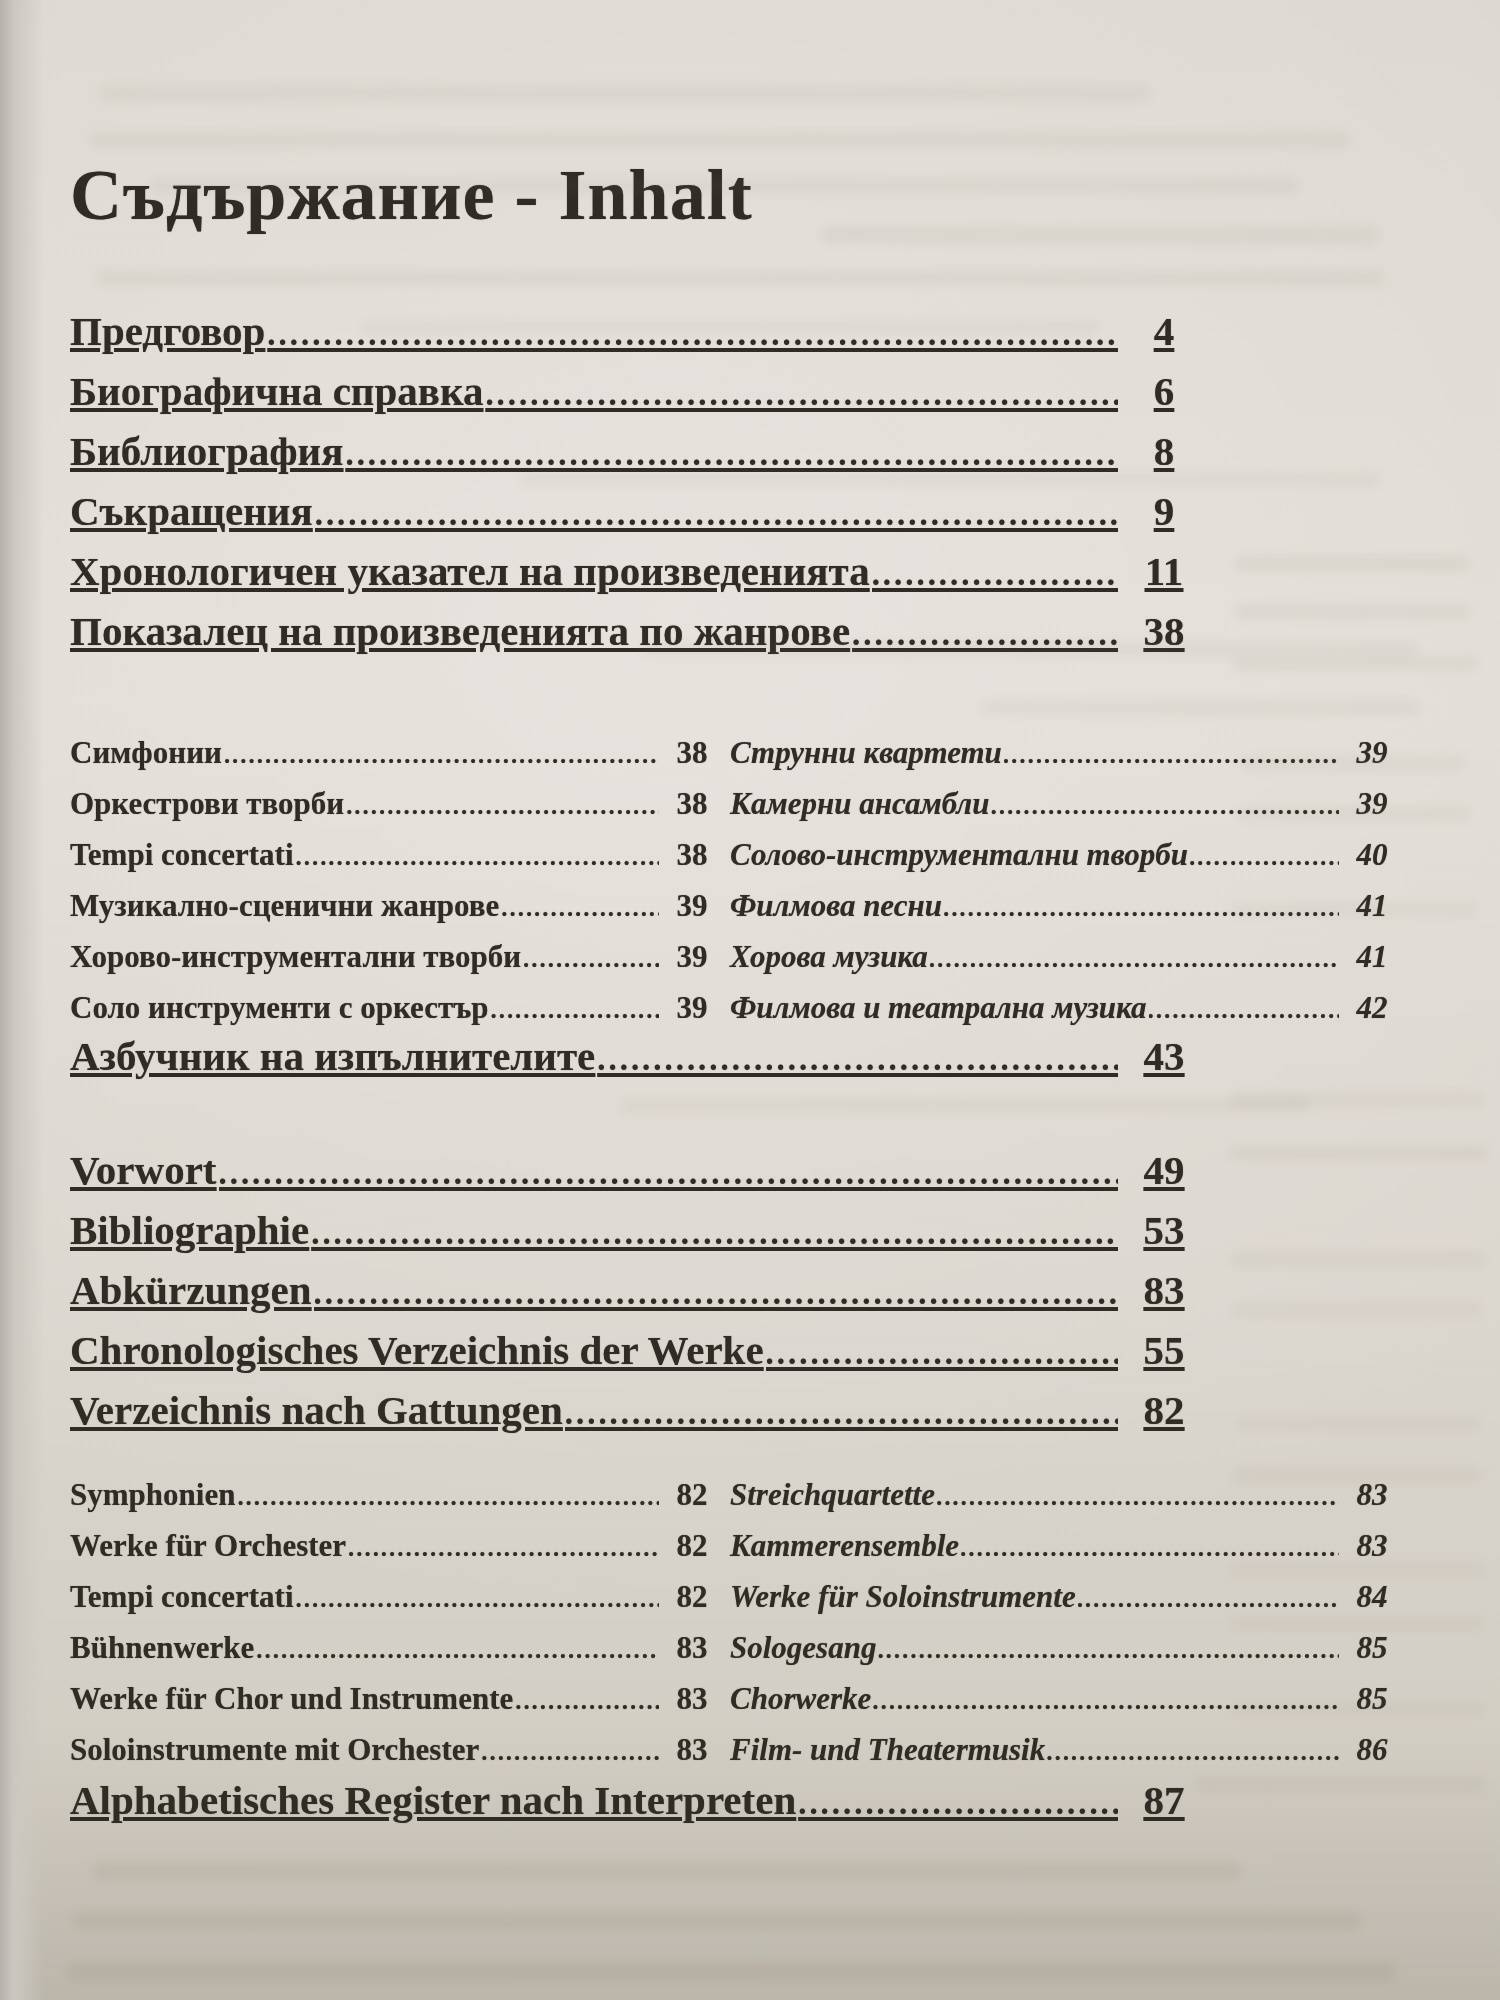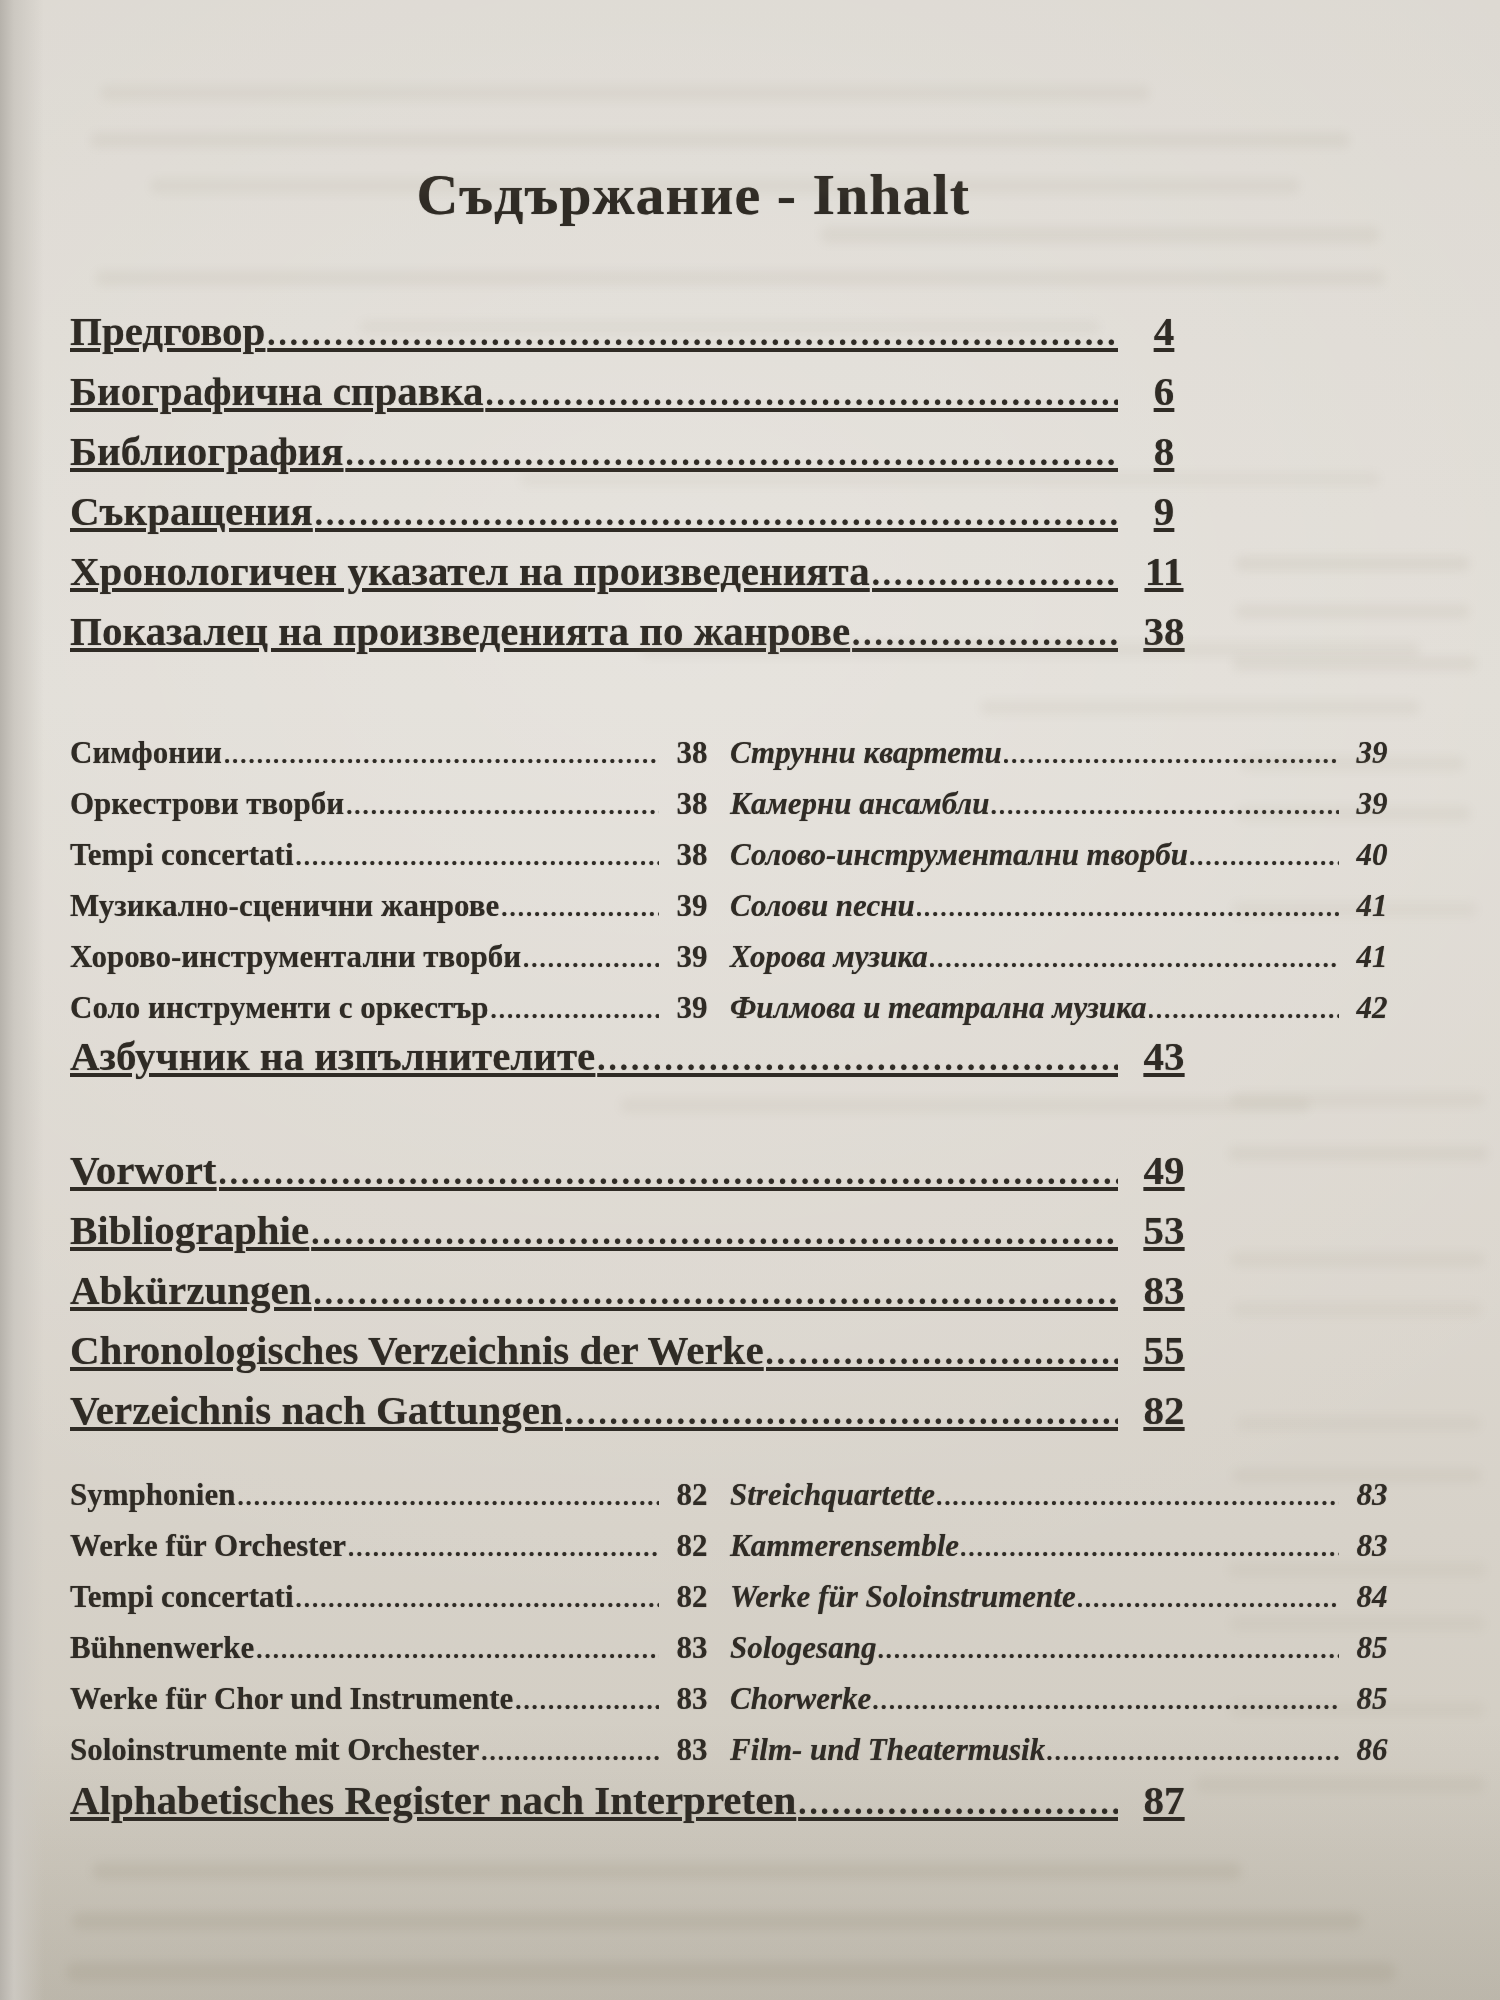--- a/index.html
+++ b/index.html
@@ -10,21 +10,21 @@
       linear-gradient(180deg,rgba(255,255,255,0) 86%,rgba(70,62,50,0.12) 100%),
       radial-gradient(130% 80% at 45% 30%,rgba(255,255,255,0.22),rgba(255,255,255,0) 65%),
       linear-gradient(180deg,#dcd8d1 0%,#e0dcd5 35%,#dbd6ce 65%,#d3cec4 88%,#ccc7bb 100%);
     font-family:"Liberation Serif","DejaVu Serif",serif;
     font-weight:bold;
     color:#2f2b25;
     text-shadow:0 0 1px rgba(47,43,37,0.55);
   }
   .title{
     position:absolute;left:70px;top:160px;width:900px;
-    text-align:right;font-size:58px;line-height:70px;letter-spacing:1px;white-space:nowrap;
+    text-align:left;font-size:72px;line-height:70px;letter-spacing:1px;white-space:nowrap;
   }
   .block{position:absolute;left:70px;width:1140px;}
   .toc-row{display:flex;align-items:baseline;white-space:nowrap;}
   .toc-label{flex:none;}
   .toc-leader{flex:1 1 auto;overflow:hidden;white-space:nowrap;min-width:18px;margin-left:2px;}
   .toc-leader::after{
     content:"......................................................................................................................................................";
     letter-spacing:3px;font-size:0.8em;
   }
   .big .toc-row{font-size:41px;line-height:57px;text-decoration:underline;}
@@ -126,21 +126,21 @@
           <span class="toc-label">Камерни ансамбли</span>
           <span class="toc-leader"></span>
           <span class="toc-page">39</span>
         </div>
         <div class="toc-row">
           <span class="toc-label">Солово-инструментални творби</span>
           <span class="toc-leader"></span>
           <span class="toc-page">40</span>
         </div>
         <div class="toc-row">
-          <span class="toc-label">Солови песни</span>
+          <span class="toc-label">Филмова песни</span>
           <span class="toc-leader"></span>
           <span class="toc-page">41</span>
         </div>
         <div class="toc-row">
           <span class="toc-label">Хорова музика</span>
           <span class="toc-leader"></span>
           <span class="toc-page">41</span>
         </div>
         <div class="toc-row">
           <span class="toc-label">Филмова и театрална музика</span>

